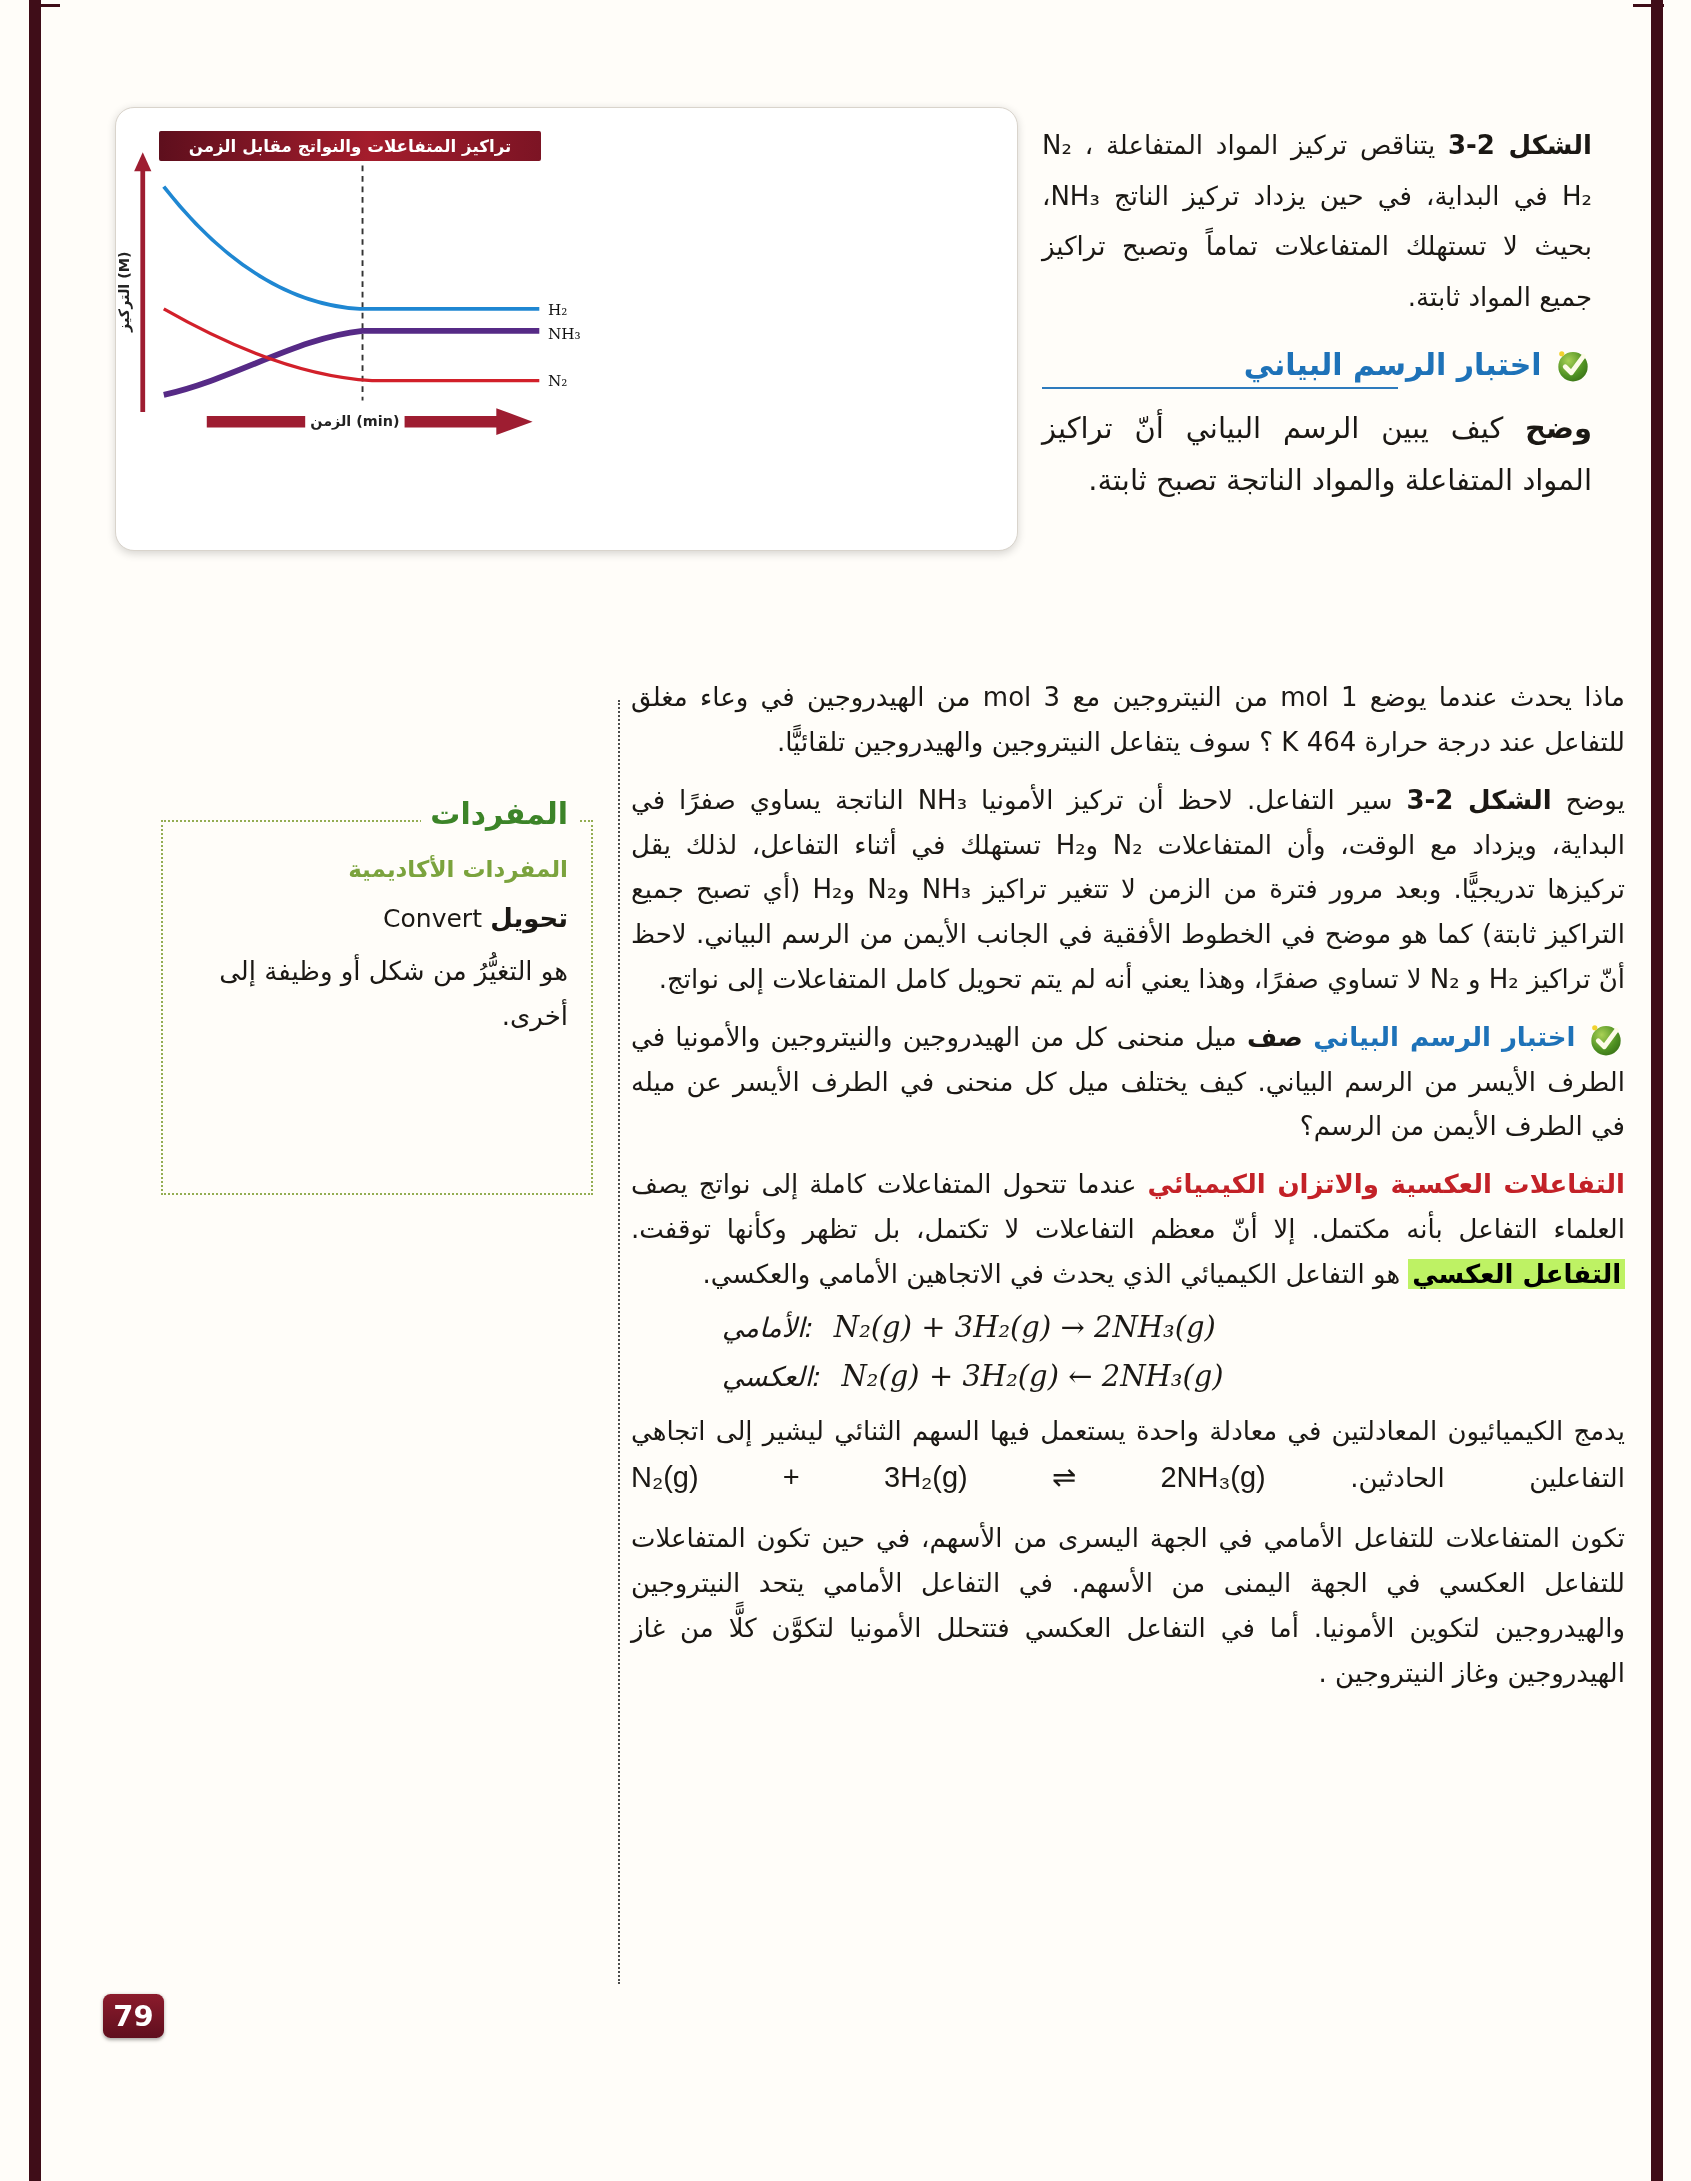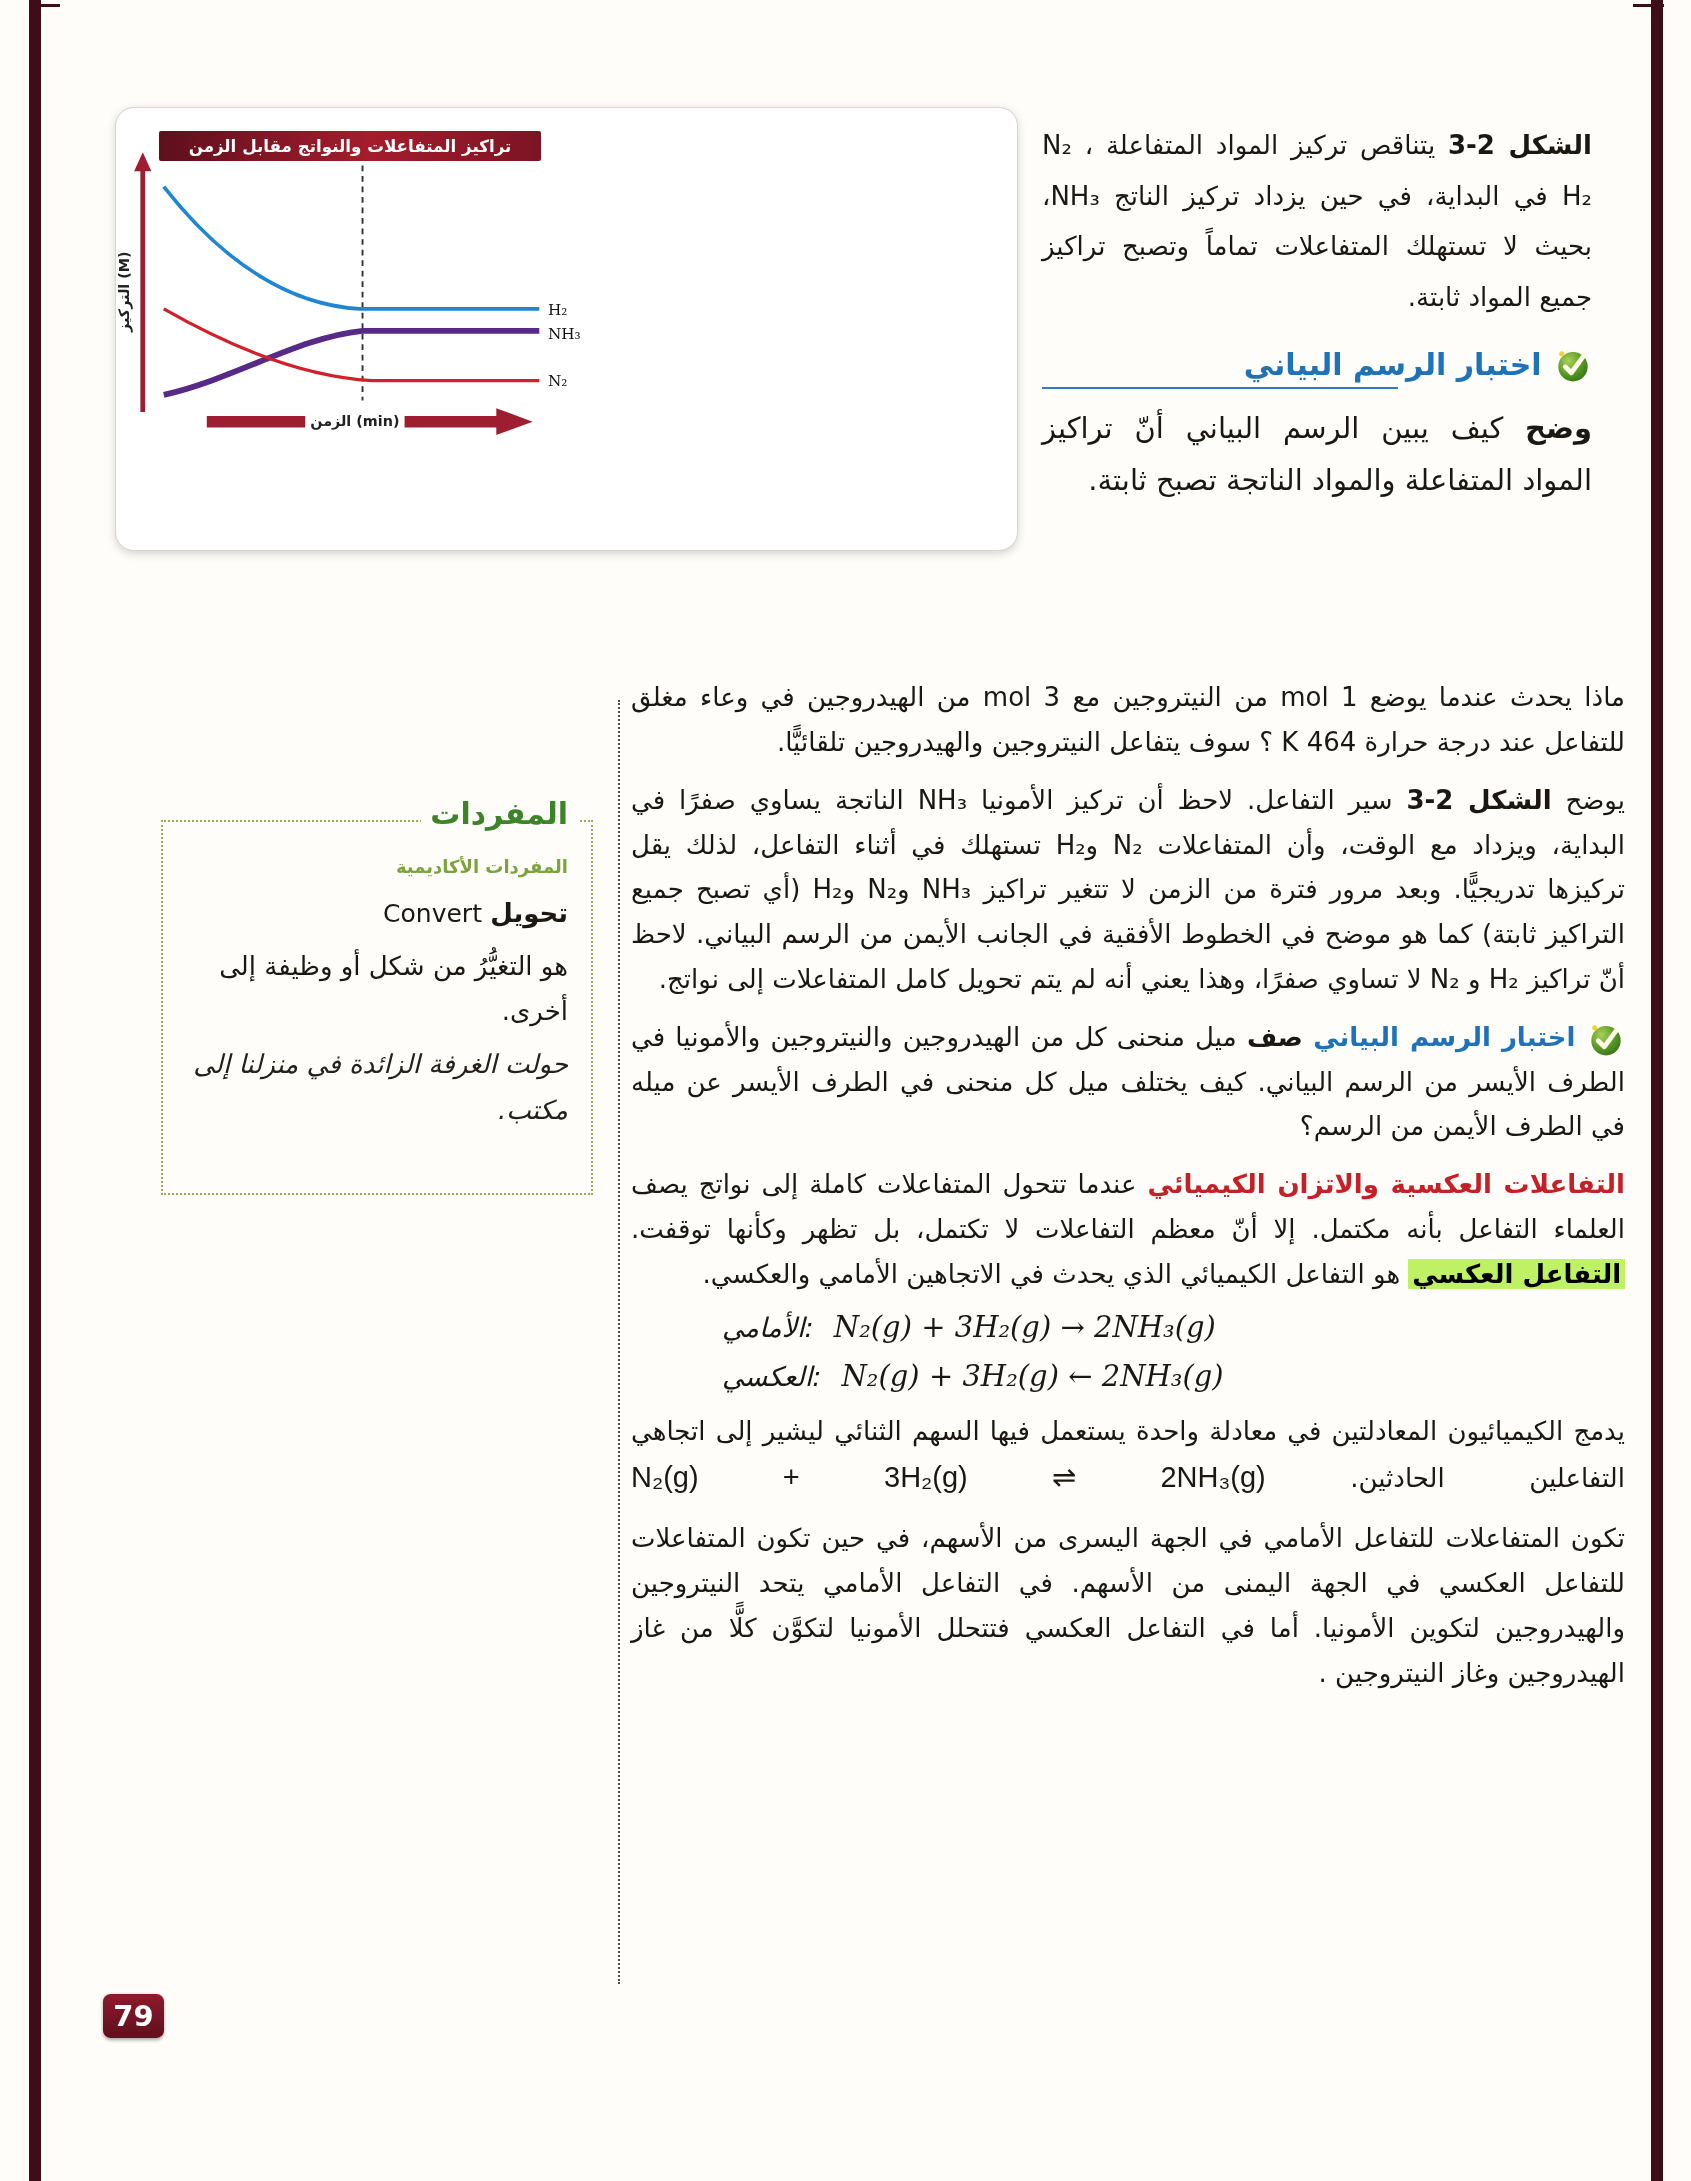--- a/index.html
+++ b/index.html
@@ -48,21 +48,21 @@
 
   
   .vocab {
     position:absolute; left:161px; top:820px; width:432px; height:375px;
     border:2.9px dotted #93ad52; direction:rtl; padding:32.5px 23px 17px; text-align:right;
   }
   .vocab-title {
     position:absolute; top:-26px; right:13.4px; background:#fffdf9; padding:0 9.6px;
     color:#3c8428; font-weight:bold; font-size:30px;
   }
-  .vocab-sub { color:#7ba33d; font-weight:bold; font-size:18px; margin:1.9px 0 13.4px; }
+  .vocab-sub { color:#7ba33d; font-weight:bold; font-size:23px; margin:1.9px 0 13.4px; }
   .vocab p { margin:0 0 7.6px; font-size:26px; line-height:1.75; }
   .vocab .latin { font-size:25px; }
   .vocab-ex { font-style:italic; color:#24211c; font-size:25px; }
 
   
   .divider-dotted { position:absolute; left:618px; top:700px; height:1284px; border-left:2.9px dotted #4c4c4c; }
   .main-col { position:absolute; left:631px; top:675px; width:994px; direction:rtl; }
   .para { margin:0 0 13.4px; font-size:26px; line-height:1.72; text-align:justify; }
   .blue { color:#1e72b8; font-weight:bold; }
   .red  { color:#c32127; font-weight:bold; }
@@ -148,21 +148,20 @@
   </div>
 
   <aside class="vocab">
     <div class="vocab-title">المفردات</div>
     <div class="vocab-sub">المفردات الأكاديمية</div>
     <p>
       <b>تحويل</b>
       <span class="latin">Convert</span>
     </p>
     <p class="vocab-def">هو التغيُّرُ من شكل أو وظيفة إلى أخرى.</p>
-    <p class="vocab-ex">حولت الغرفة الزائدة في منزلنا إلى مكتب.</p>
   </aside>
 
   <div class="divider-dotted"></div>
 
   <main class="main-col">
 
     <p class="para">ماذا يحدث عندما يوضع 1 mol من النيتروجين مع 3 mol من الهيدروجين في وعاء مغلق للتفاعل عند درجة حرارة 464 K ؟ سوف يتفاعل النيتروجين والهيدروجين تلقائيًّا.</p>
 
     <p class="para">
       <span>يوضح</span>

